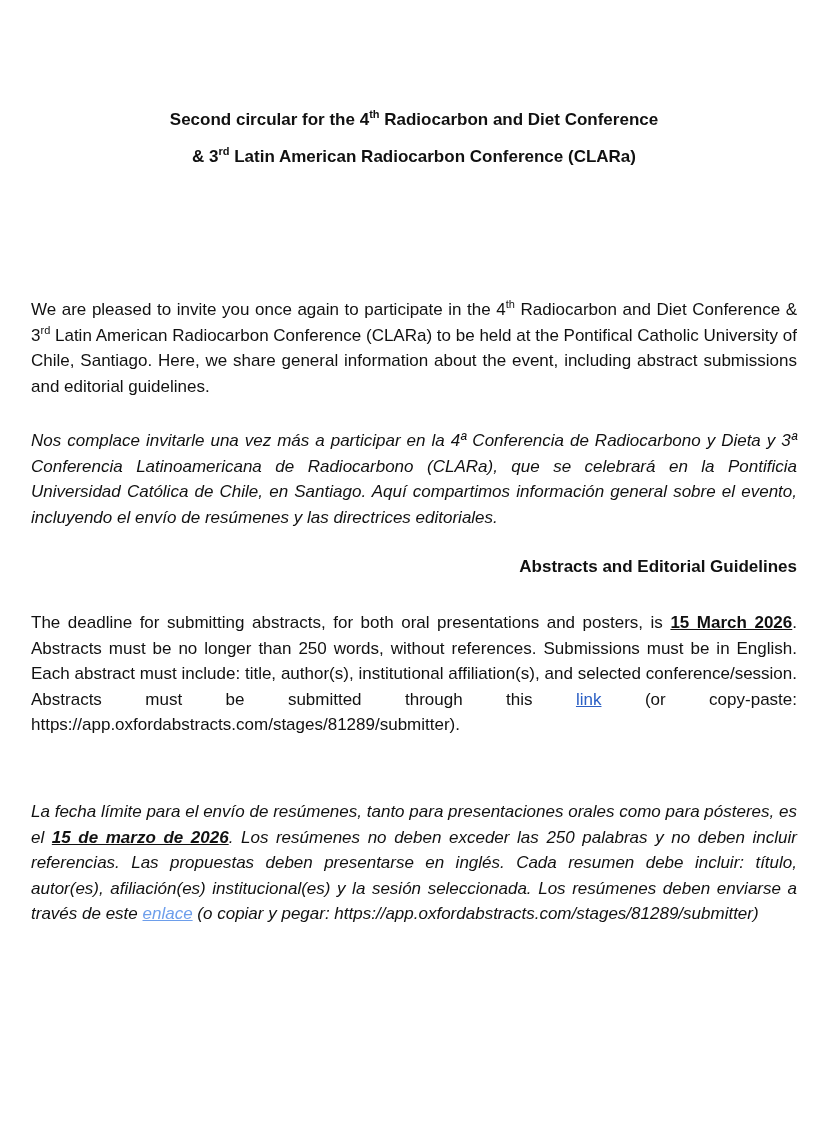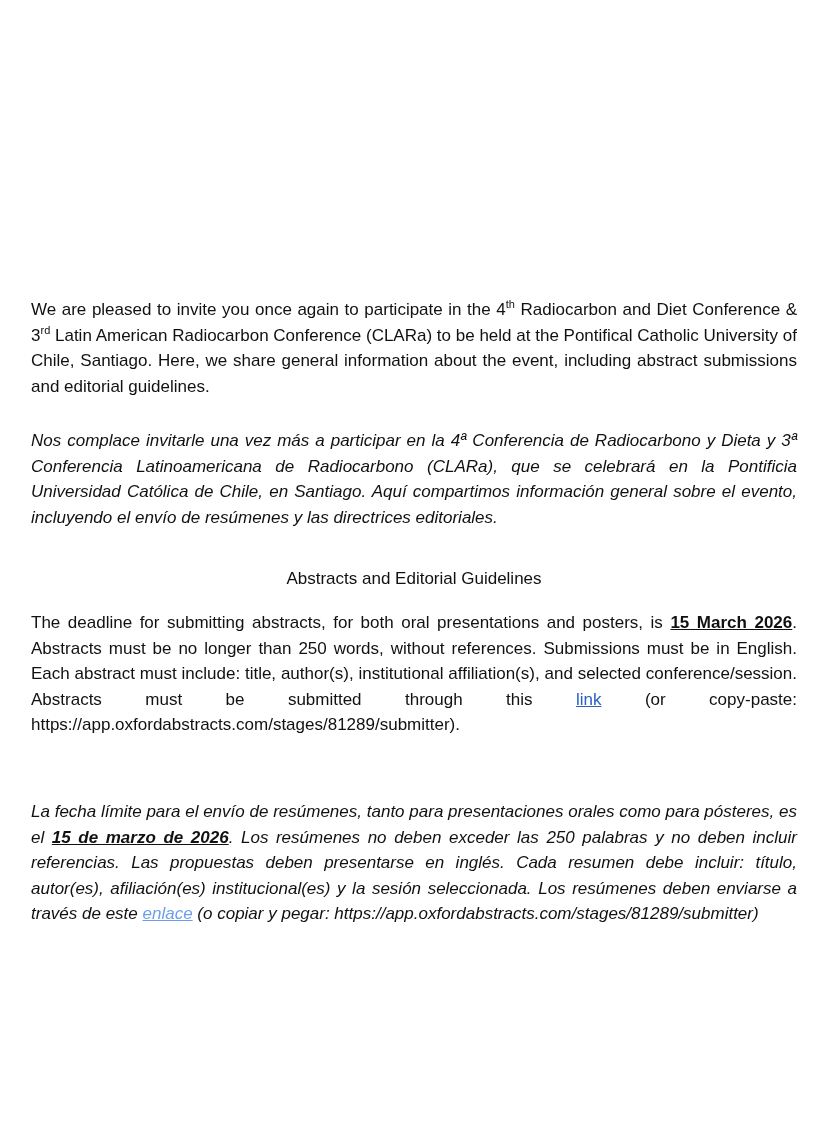--- a/index.html
+++ b/index.html
@@ -31,23 +31,23 @@
   .title-block {
     top: 102px;
     text-align: center;
     font-weight: bold;
     line-height: 36.5px;
   }
   .salutation { top: 247px; }
   .intro-en { top: 297px; text-align: justify; }
   .intro-es { top: 428px; text-align: justify; font-style: italic; }
   .section-heading {
-    top: 566px;
-    text-align: center;
-    font-weight: normal;
+    top: 554px;
+    text-align: right;
+    font-weight: bold;
   }
   .abstract-en { top: 610px; text-align: justify; }
   .abstract-es { top: 799px; text-align: justify; font-style: italic; }
   p { margin: 0; }
   sup {
     font-size: 11px;
     line-height: 0;
     vertical-align: super;
   }
   .deadline {
@@ -60,20 +60,22 @@
   }
   a.link-en { color: var(--link_en); }
   a.link-es { color: var(--link_es); }
 </style>
 </head>
 <body>
 
 <div class="page">
 
   <div class="content-block title-block">
+    <div><span>Second circular for the 4</span><sup>th</sup><span> Radiocarbon and Diet Conference</span></div>
+    <div><span>&amp; 3</span><sup>rd</sup><span> Latin American Radiocarbon Conference (CLARa)</span></div>
   </div>
 
 
   <p class="content-block intro-en"><span>We are pleased to invite you once again to participate in the 4</span><sup>th</sup><span> Radiocarbon and Diet Conference &amp; 3</span><sup>rd</sup><span> Latin American Radiocarbon Conference (CLARa) to be held at the Pontifical Catholic University of Chile, Santiago. Here, we share general information about the event, including abstract submissions and editorial guidelines.</span></p>
 
   <p class="content-block intro-es">Nos complace invitarle una vez más a participar en la 4ª Conferencia de Radiocarbono y Dieta y 3ª Conferencia Latinoamericana de Radiocarbono (CLARa), que se celebrará en la Pontificia Universidad Católica de Chile, en Santiago. Aquí compartimos información general sobre el evento, incluyendo el envío de resúmenes y las directrices editoriales.</p>
 
   <p class="content-block section-heading">Abstracts and Editorial Guidelines</p>
 
   <p class="content-block abstract-en"><span>The deadline for submitting abstracts, for both oral presentations and posters, is </span><span class="deadline">15 March 2026</span><span>. Abstracts must be no longer than 250 words, without references. Submissions must be in English. Each abstract must include: title, author(s), institutional affiliation(s), and selected conference/session. Abstracts must be submitted through this </span><a class="doc-link link-en">link</a><span> (or copy-paste: https://app.oxfordabstracts.com/stages/81289/submitter).</span></p>

